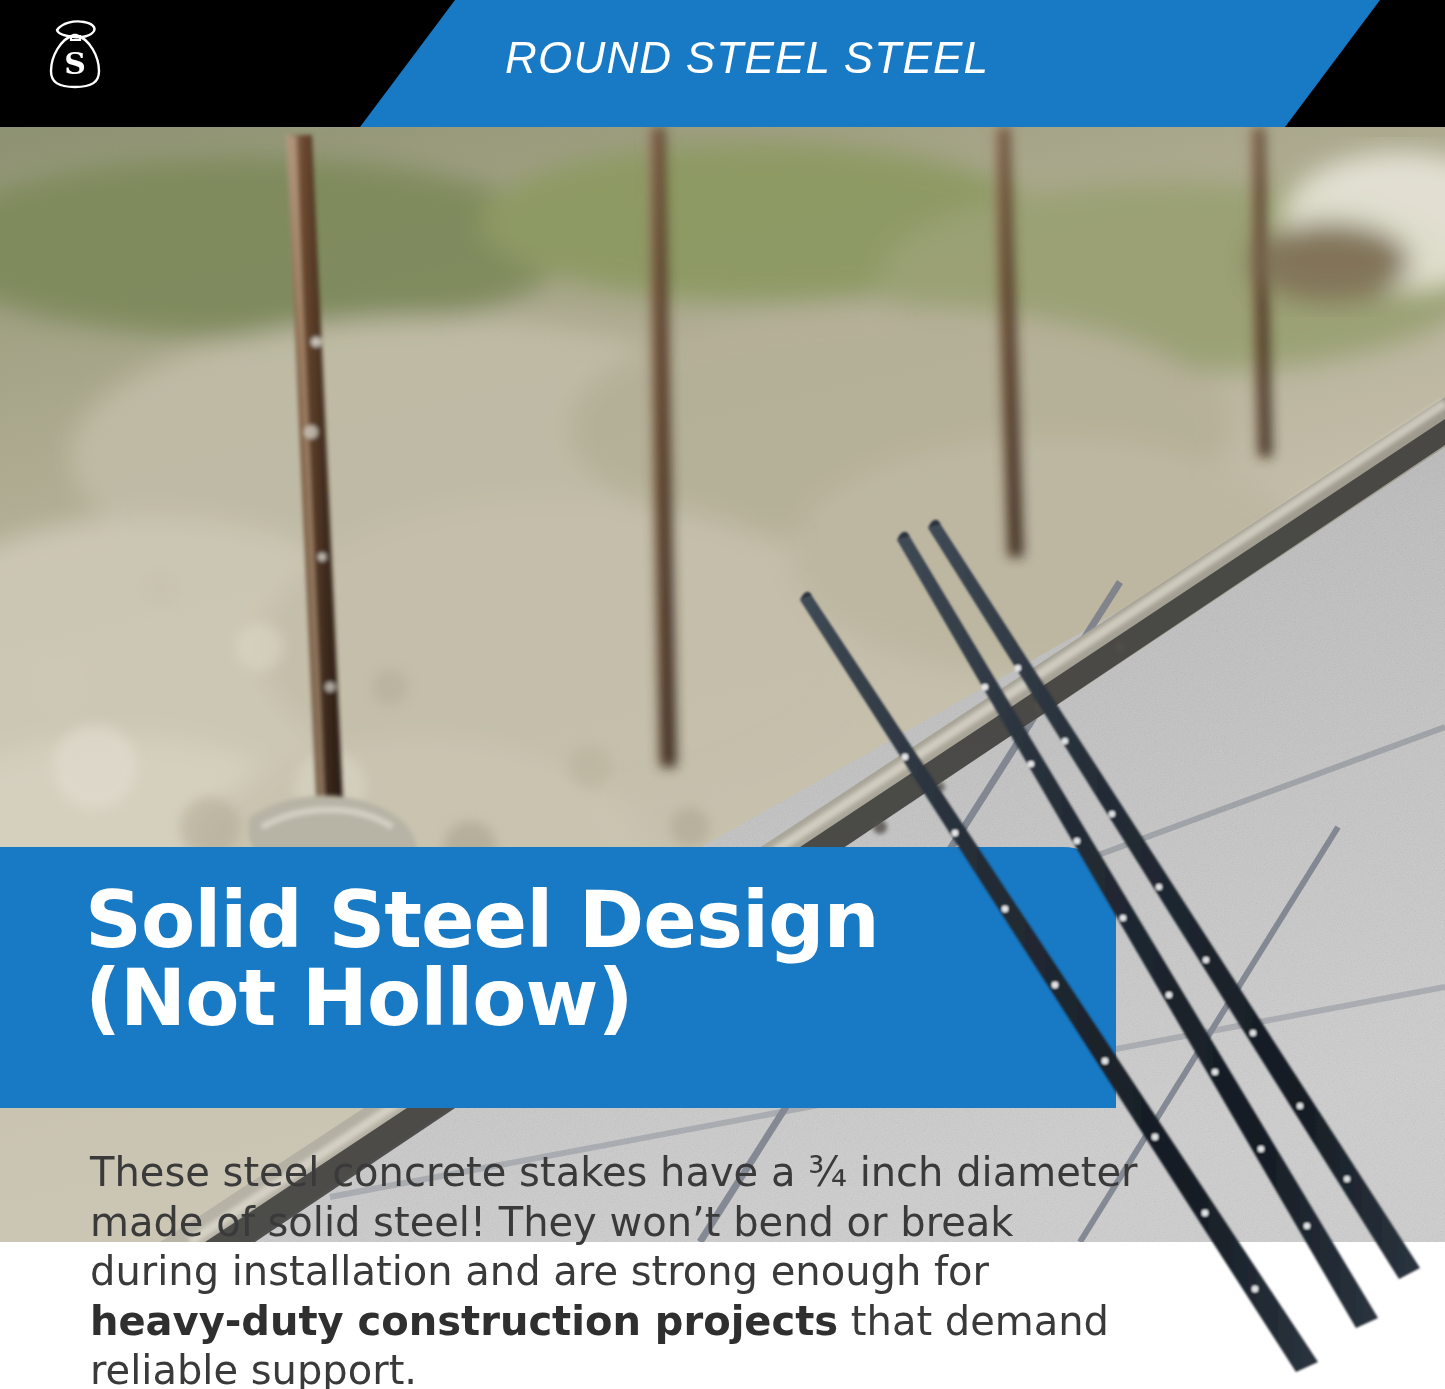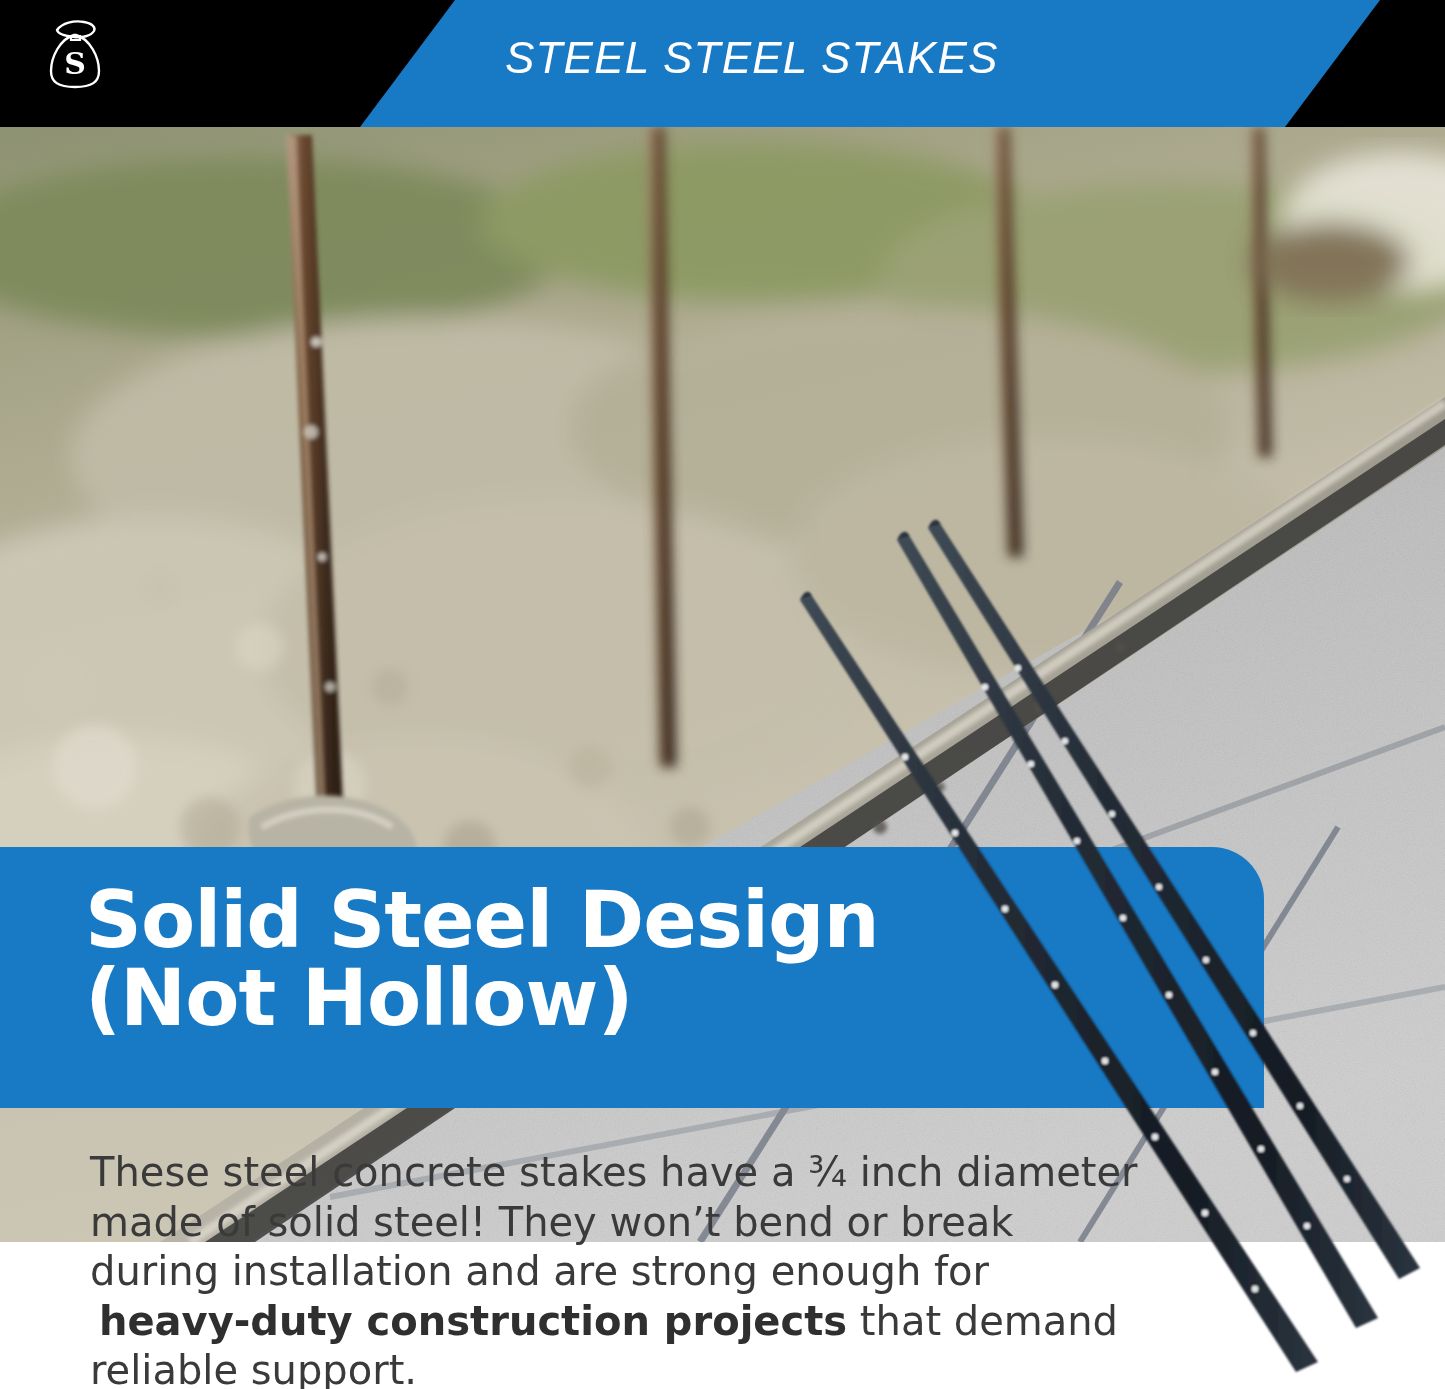--- a/index.html
+++ b/index.html
@@ -63,21 +63,21 @@
     overflow:hidden;
     z-index:10;
     background:#b9b2a4;
   }
   .photo svg { display:block; width:1445px; height:1115px; }
 
   
   .callout {
     position:absolute;
     left:0; top:847px;
-    width:1264px; height:261px;
+    width:1116px; height:261px;
     background:#1879C4;
     border-top-right-radius:52px;
     z-index:20;
   }
   .callout-head {
     position:absolute;
     left:85px; top:34px;
     color:#FFFFFF;
     font-family:"DejaVu Sans", sans-serif;
     font-weight:700;
@@ -99,38 +99,38 @@
   .bodytext {
     position:absolute;
     left:90px; top:1148px;
     width:1060px;
     color:#3A3A3A;
     font-family:"DejaVu Sans", sans-serif;
     font-size:40px;
     line-height:1.24;
     z-index:25;
   }
-  .bodytext b { font-weight:700; color:#2F2F2F;margin-left:9px; }
+  .bodytext b { font-weight:700; color:#2F2F2F; }
 </style>
 </head>
 <body>
 
 <div class="header">
   <div class="header-blue"></div>
 
   <div class="logo-wrap">
     <svg class="bag-icon" viewBox="0 0 62 74">
       <path d="M30 18 C16 22 7 40 7 54 C7 65 14 70 31 70 C48 70 55 65 55 54 C55 40 46 22 32 18 Z" fill="none" stroke="#ffffff" stroke-width="2.4" stroke-linejoin="round"></path>
       <path d="M13 13 C18 6 30 3 40 5 C48 6.5 52 10 50 14 C47 19 38 21 30 20 C21 19 14 17 13 13 Z" fill="none" stroke="#ffffff" stroke-width="2.4" stroke-linejoin="round"></path>
       <path d="M27 18 L27 23 L36 23 L36 18" fill="none" stroke="#ffffff" stroke-width="2.2"></path>
       <text x="31" y="57" text-anchor="middle" fill="#ffffff" font-family="DejaVu Serif, serif" font-size="30" font-weight="700">S</text>
     </svg>
   </div>
 
-  <div class="header-title">STEEL STEEL STAKES</div>
+  <div class="header-title">ROUND STEEL STEEL</div>
 </div>
 
 <div class="photo">
   <svg viewBox="0 0 1445 1115" preserveAspectRatio="none">
     <defs>
       <linearGradient id="gground" x1="0" y1="0" x2="0.3" y2="1">
         <stop offset="0%" stop-color="#8d9272"></stop>
         <stop offset="22%" stop-color="#a8a68a"></stop>
         <stop offset="55%" stop-color="#c3bda9"></stop>
         <stop offset="100%" stop-color="#cdc7b6"></stop>

